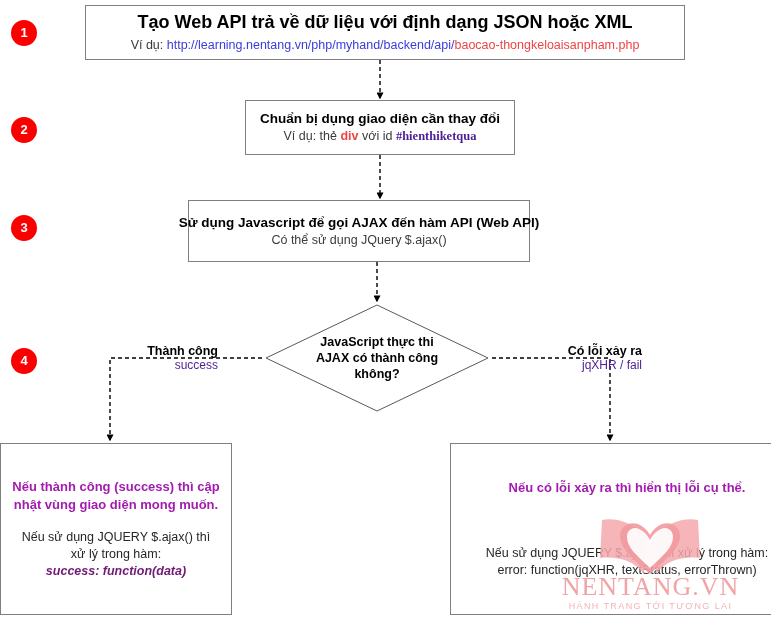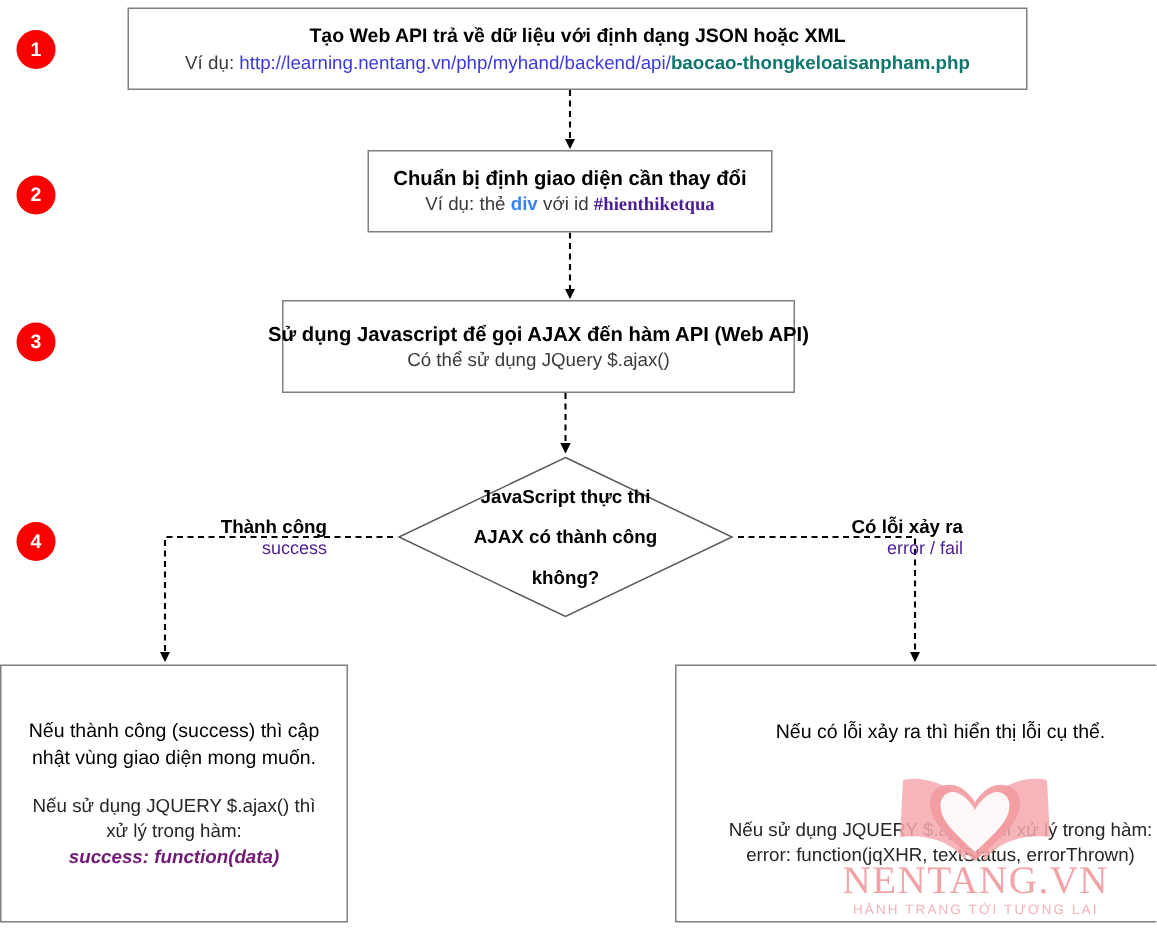--- a/index.html
+++ b/index.html
@@ -68,36 +68,36 @@
   .line-sub {
     font-size: 12.5px;
     line-height: 1.32;
     color: #3b3b3b;
     white-space: nowrap;
   }
   .url {
     color: #3b3bdc;
   }
   .url-bold {
-    color: #0f766e;
-    font-weight: bold;
+    color: #ef4444;
+    font-weight: normal;
   }
   .kw {
     font-weight: bold;
-    color: #3b82f6;
+    color: #ef4444;
   }
   .kw-red {
     font-weight: bold;
     color: #4c1d95;
     font-family: Liberation Serif, serif;
   }
 
   
   #box1 { left: 85px;  top: 5px;   width: 600px; height: 55px; }
-  #box1 .line-bold { font-size: 13px; }
+  #box1 .line-bold { font-size: 18px; }
   #box1 .line-sub  { font-size: 12.5px; margin-top: 2px; }
 
   
   #box2 { left: 245px; top: 100px; width: 270px; height: 55px; }
 
   
   #box3 { left: 188px; top: 200px; width: 342px; height: 62px; }
 
   
   #diamond {
@@ -116,21 +116,20 @@
     height: 110px;
     display: flex;
     flex-direction: column;
     align-items: center;
     justify-content: center;
     font-size: 12.5px;
     font-weight: bold;
     line-height: 1.3;
     color: #000000;
     text-align: center;
-    gap: 11px;
   }
 
   
   .branch-label {
     position: absolute;
     text-align: right;
     color: #000000;
   }
   .branch-label .bl-main {
     font-size: 12.5px;
@@ -150,24 +149,24 @@
   #box-success {
     left: 0px; top: 443px; width: 232px; height: 172px;
     padding: 0 8px;
   }
   #box-error {
     left: 450px; top: 443px; width: 354px; height: 172px;
     padding: 0 6px;
     gap: 33px;
   }
   .rb-head {
-    font-weight: normal;
+    font-weight: bold;
     font-size: 13px;
     line-height: 1.35;
-    color: #000000;
+    color: #a21caf;
   }
   .rb-body {
     font-size: 12.5px;
     line-height: 1.35;
     color: #262626;
     margin-top: 16px;
   }
   .rb-code {
     font-weight: bold;
     font-style: italic;
@@ -244,21 +243,21 @@
   <div class="badge" id="badge4" style="left:11px; top:348px;">4</div>
 
   <div class="node" id="box1">
     <div class="line-bold">Tạo Web API trả về dữ liệu với định dạng JSON hoặc XML</div>
     <div class="line-sub">
       <span>Ví dụ: </span><span class="url">http://learning.nentang.vn/php/myhand/backend/api/</span><span class="url-bold">baocao-thongkeloaisanpham.php</span>
     </div>
   </div>
 
   <div class="node" id="box2">
-    <div class="line-bold">Chuẩn bị định giao diện cần thay đổi</div>
+    <div class="line-bold">Chuẩn bị dụng giao diện cần thay đổi</div>
     <div class="line-sub">
       <span>Ví dụ: thẻ </span><span class="kw">div</span><span> với id </span><span class="kw-red">#hienthiketqua</span>
     </div>
   </div>
 
   <div class="node" id="box3">
     <div class="line-bold">Sử dụng Javascript để gọi AJAX đến hàm API (Web API)</div>
     <div class="line-sub">Có thể sử dụng JQuery $.ajax()</div>
   </div>
 
@@ -273,21 +272,21 @@
     </div>
   </div>
 
   <div class="branch-label" id="label-success">
     <div class="bl-main">Thành công</div>
     <div class="bl-sub">success</div>
   </div>
 
   <div class="branch-label" id="label-error">
     <div class="bl-main">Có lỗi xảy ra</div>
-    <div class="bl-sub">error / fail</div>
+    <div class="bl-sub">jqXHR / fail</div>
   </div>
 
   <div class="node" id="box-success">
     <div class="rb-head">
       <div>Nếu thành công (success) thì cập</div>
       <div>nhật vùng giao diện mong muốn.</div>
     </div>
     <div class="rb-body">
       <div>Nếu sử dụng JQUERY $.ajax() thì</div>
       <div>xử lý trong hàm:</div>

